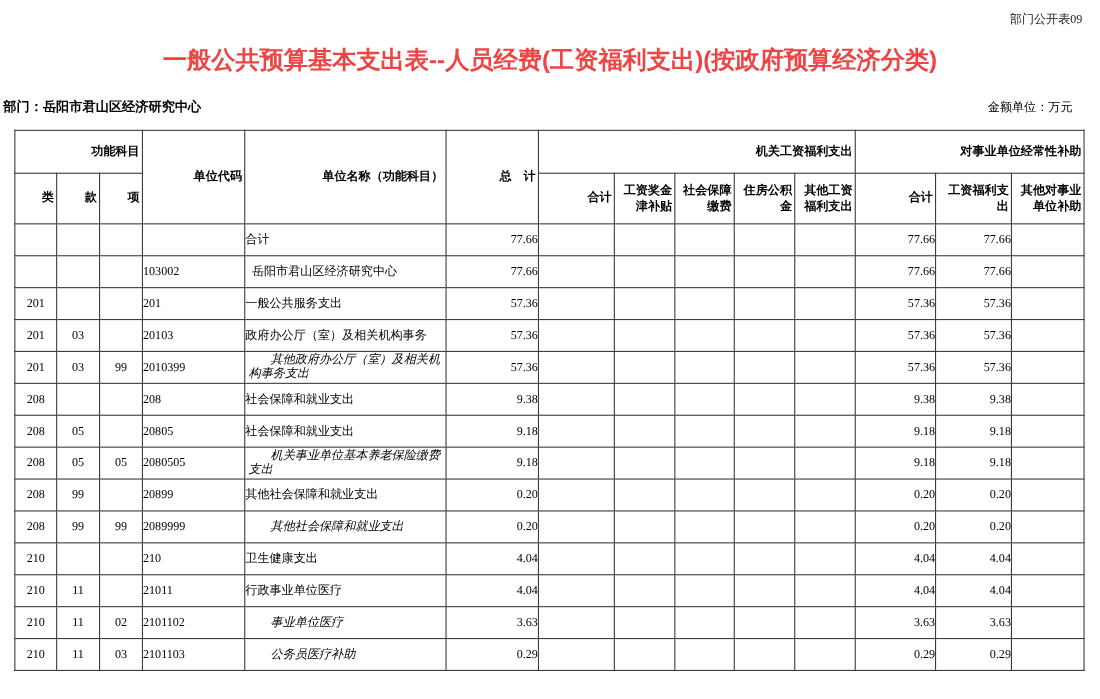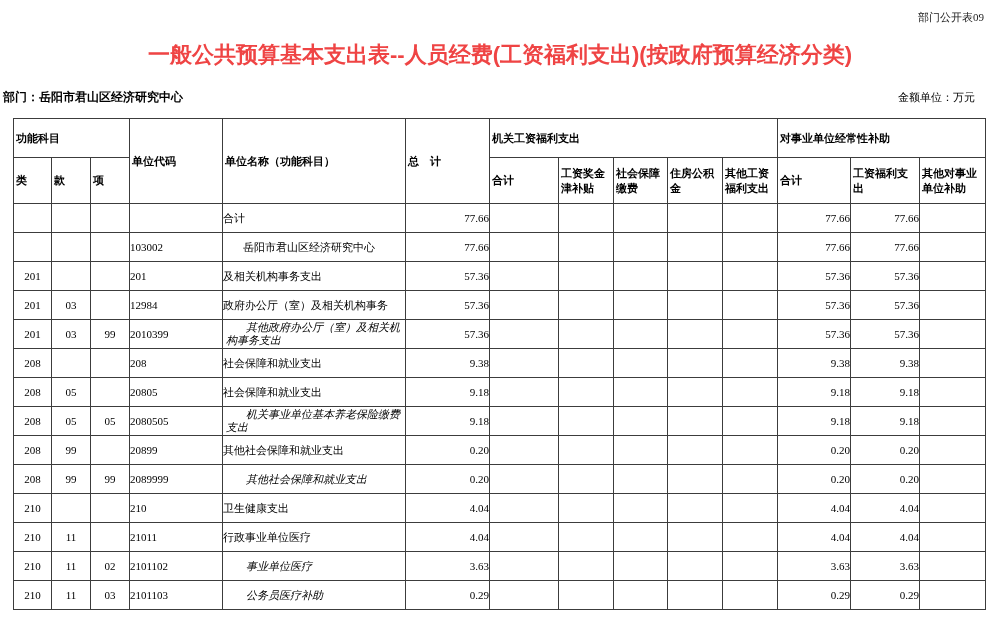--- a/index.html
+++ b/index.html
@@ -36,33 +36,33 @@
     position: absolute; top: 118px; left: 13px;
     width: 972px; table-layout: fixed; border-collapse: collapse;
   }
   .budget th, .budget td {
     border: 1px solid #3c3c3c;
     padding: 0; overflow: hidden;
     font-size: 11px; vertical-align: middle;
   }
   .budget thead th {
     font-family: Liberation Serif, serif;
-    font-weight: bold; text-align: left; line-height: 1.3;
+    font-weight: bold; text-align: right; line-height: 1.3;
     padding: 1px 2px;
   }
   .hrow-1 th { height: 39px; }
   .hrow-2 th { height: 46px; }
   .th-total { white-space: pre; }
 
   .budget tbody td { height: 29px; line-height: 13px; }
   .cell-center { text-align: center; }
   .cell-code-left { text-align: left; padding-left: 3px; }
   .cell-code-center { text-align: left; }
   .cell-name { text-align: left; padding-left: 3px; padding-right: 2px; }
-  .cell-name.ind1 { padding-left: 20px; }
+  .cell-name.ind1 { padding-left: 6px; }
   .cell-name.ind2 { padding-left: 3px; text-indent: 20px; font-style: italic; }
   .cell-num { text-align: right; padding-right: 5px; }
 </style>
 </head>
 <body>
 
 <div class="page">
 
   <div class="corner-note">部门公开表09</div>
 
@@ -144,36 +144,36 @@
           <td class="cell-num"></td>
           <td class="cell-num">77.66</td>
           <td class="cell-num">77.66</td>
           <td class="cell-num"></td>
         </tr>
         <tr>
           <td class="cell-center">201</td>
           <td class="cell-center"></td>
           <td class="cell-center"></td>
           <td class="cell-code-left">201</td>
-          <td class="cell-name">及相关机构事务支出</td>
+          <td class="cell-name">一般公共服务支出</td>
           <td class="cell-num">57.36</td>
           <td class="cell-num"></td>
           <td class="cell-num"></td>
           <td class="cell-num"></td>
           <td class="cell-num"></td>
           <td class="cell-num"></td>
           <td class="cell-num">57.36</td>
           <td class="cell-num">57.36</td>
           <td class="cell-num"></td>
         </tr>
         <tr>
           <td class="cell-center">201</td>
           <td class="cell-center">03</td>
           <td class="cell-center"></td>
-          <td class="cell-code-left">12984</td>
+          <td class="cell-code-left">20103</td>
           <td class="cell-name">政府办公厅（室）及相关机构事务</td>
           <td class="cell-num">57.36</td>
           <td class="cell-num"></td>
           <td class="cell-num"></td>
           <td class="cell-num"></td>
           <td class="cell-num"></td>
           <td class="cell-num"></td>
           <td class="cell-num">57.36</td>
           <td class="cell-num">57.36</td>
           <td class="cell-num"></td>

